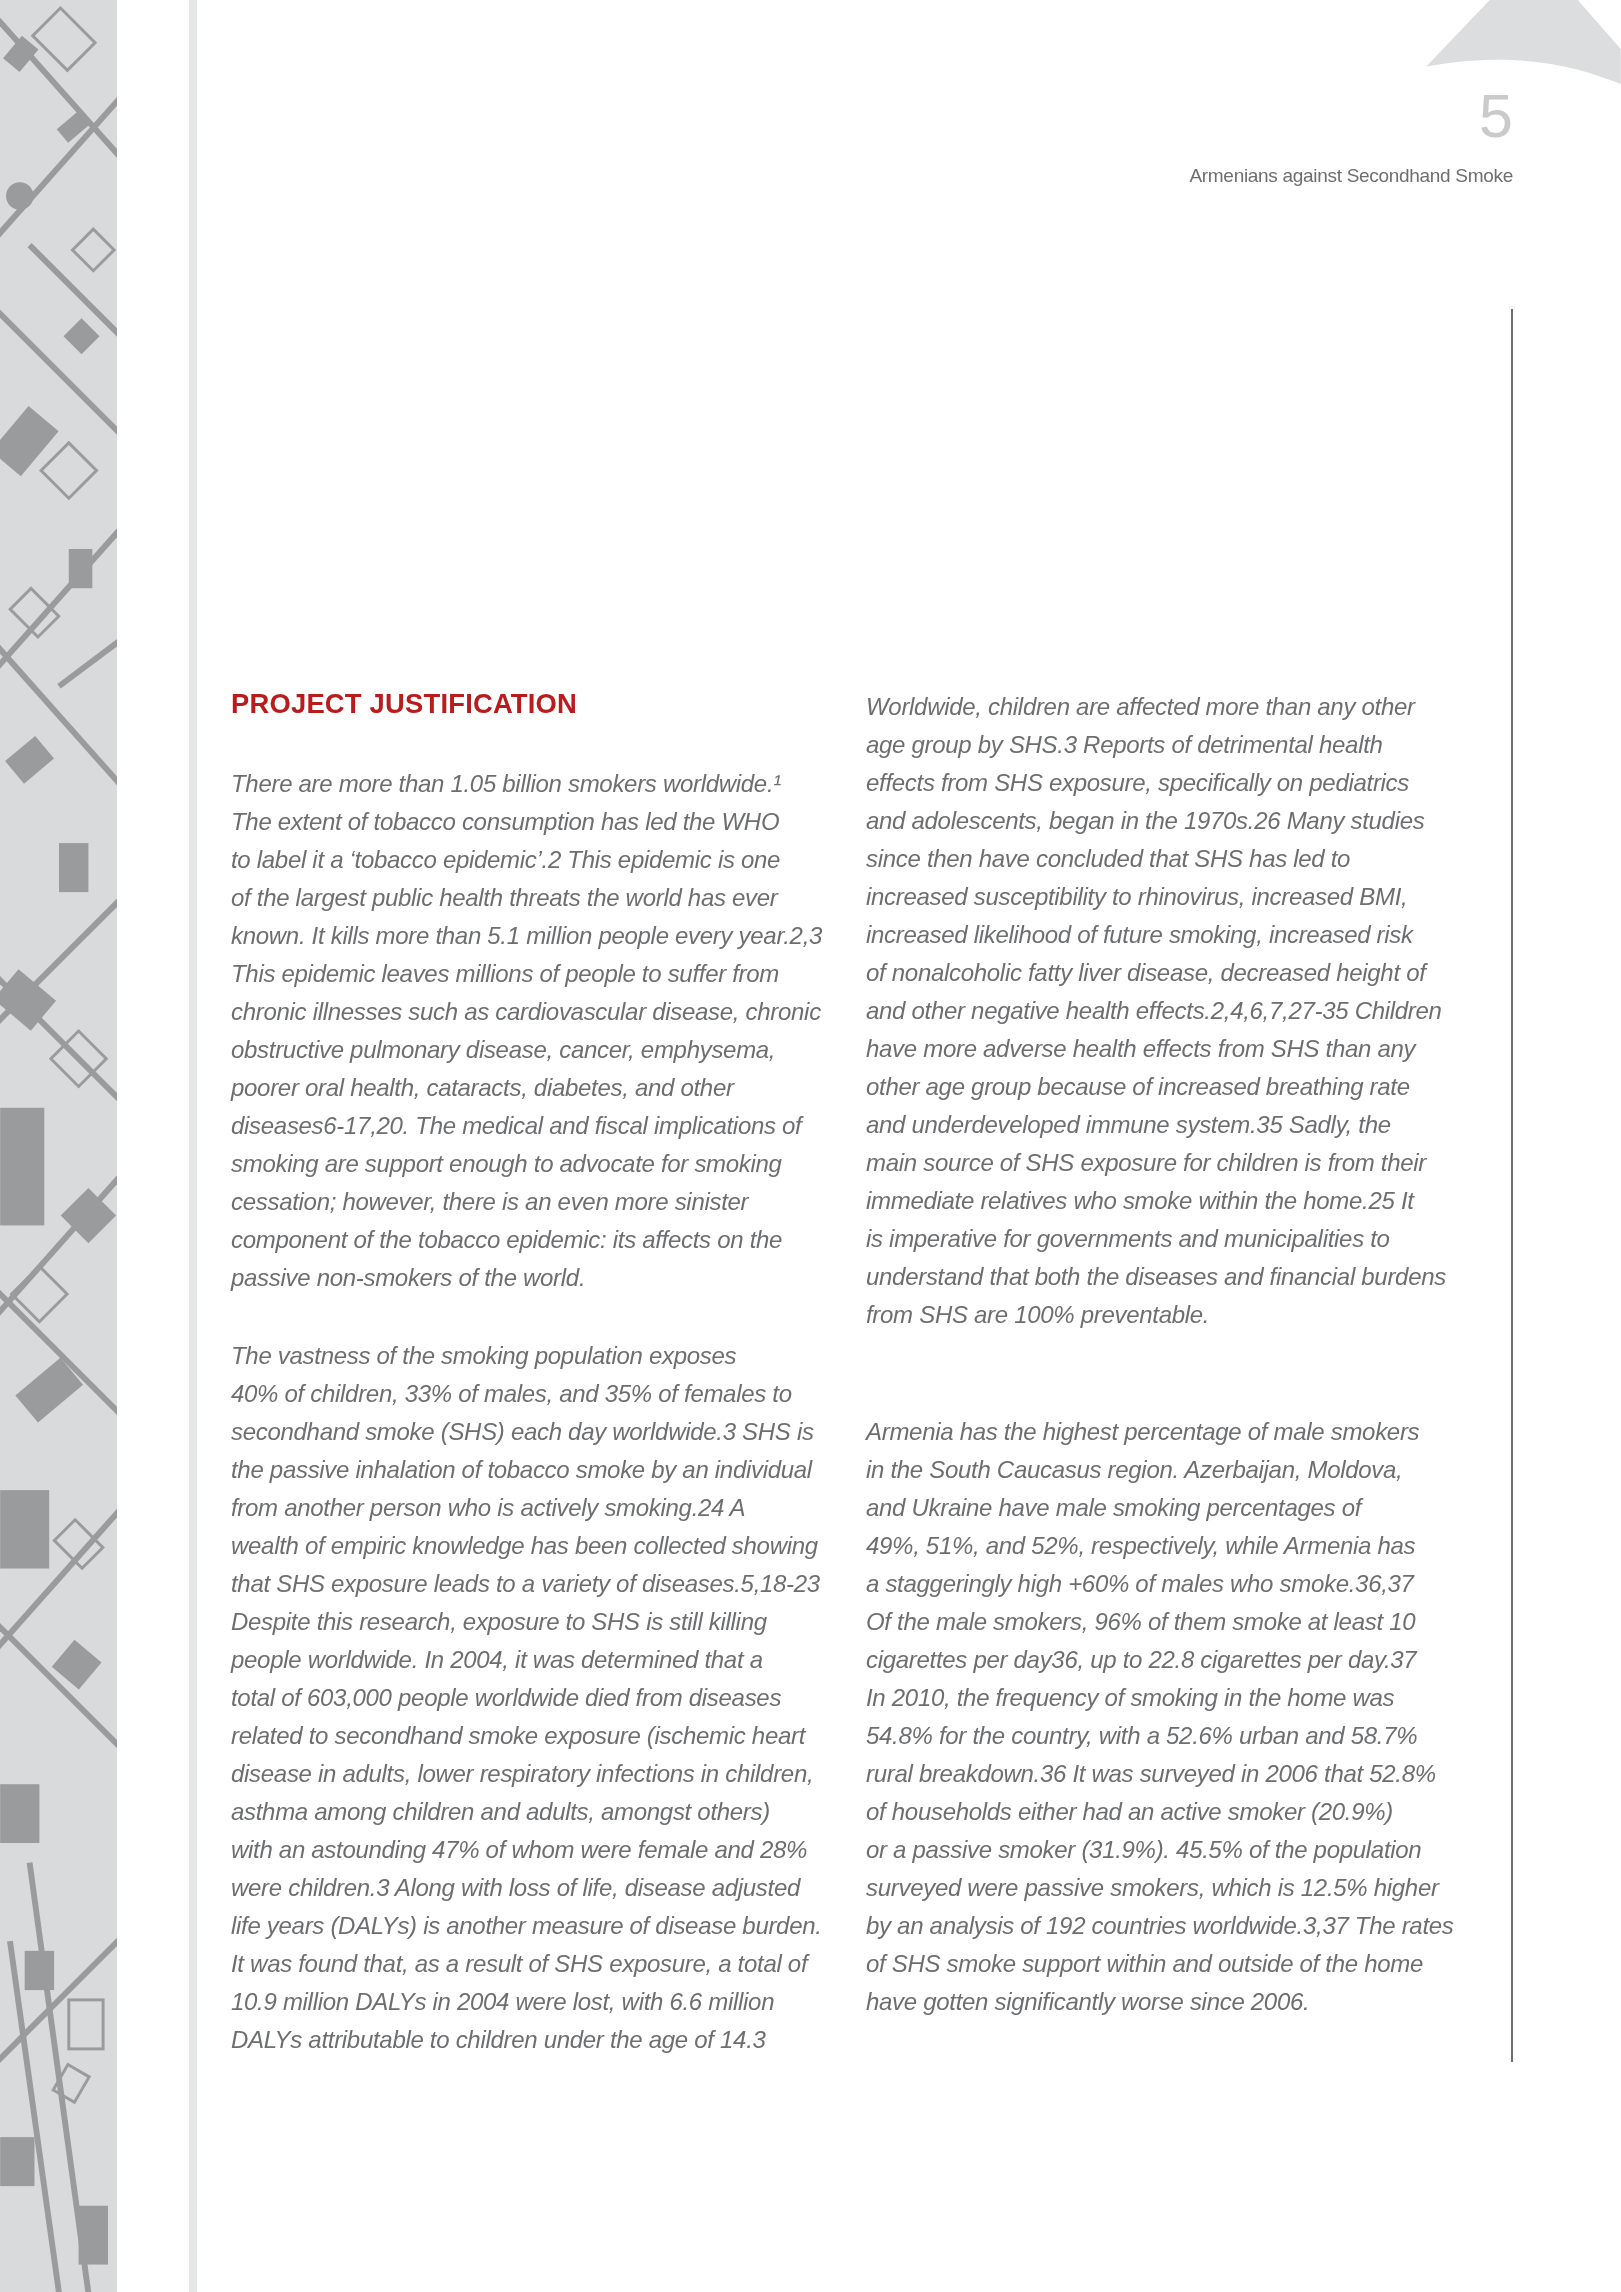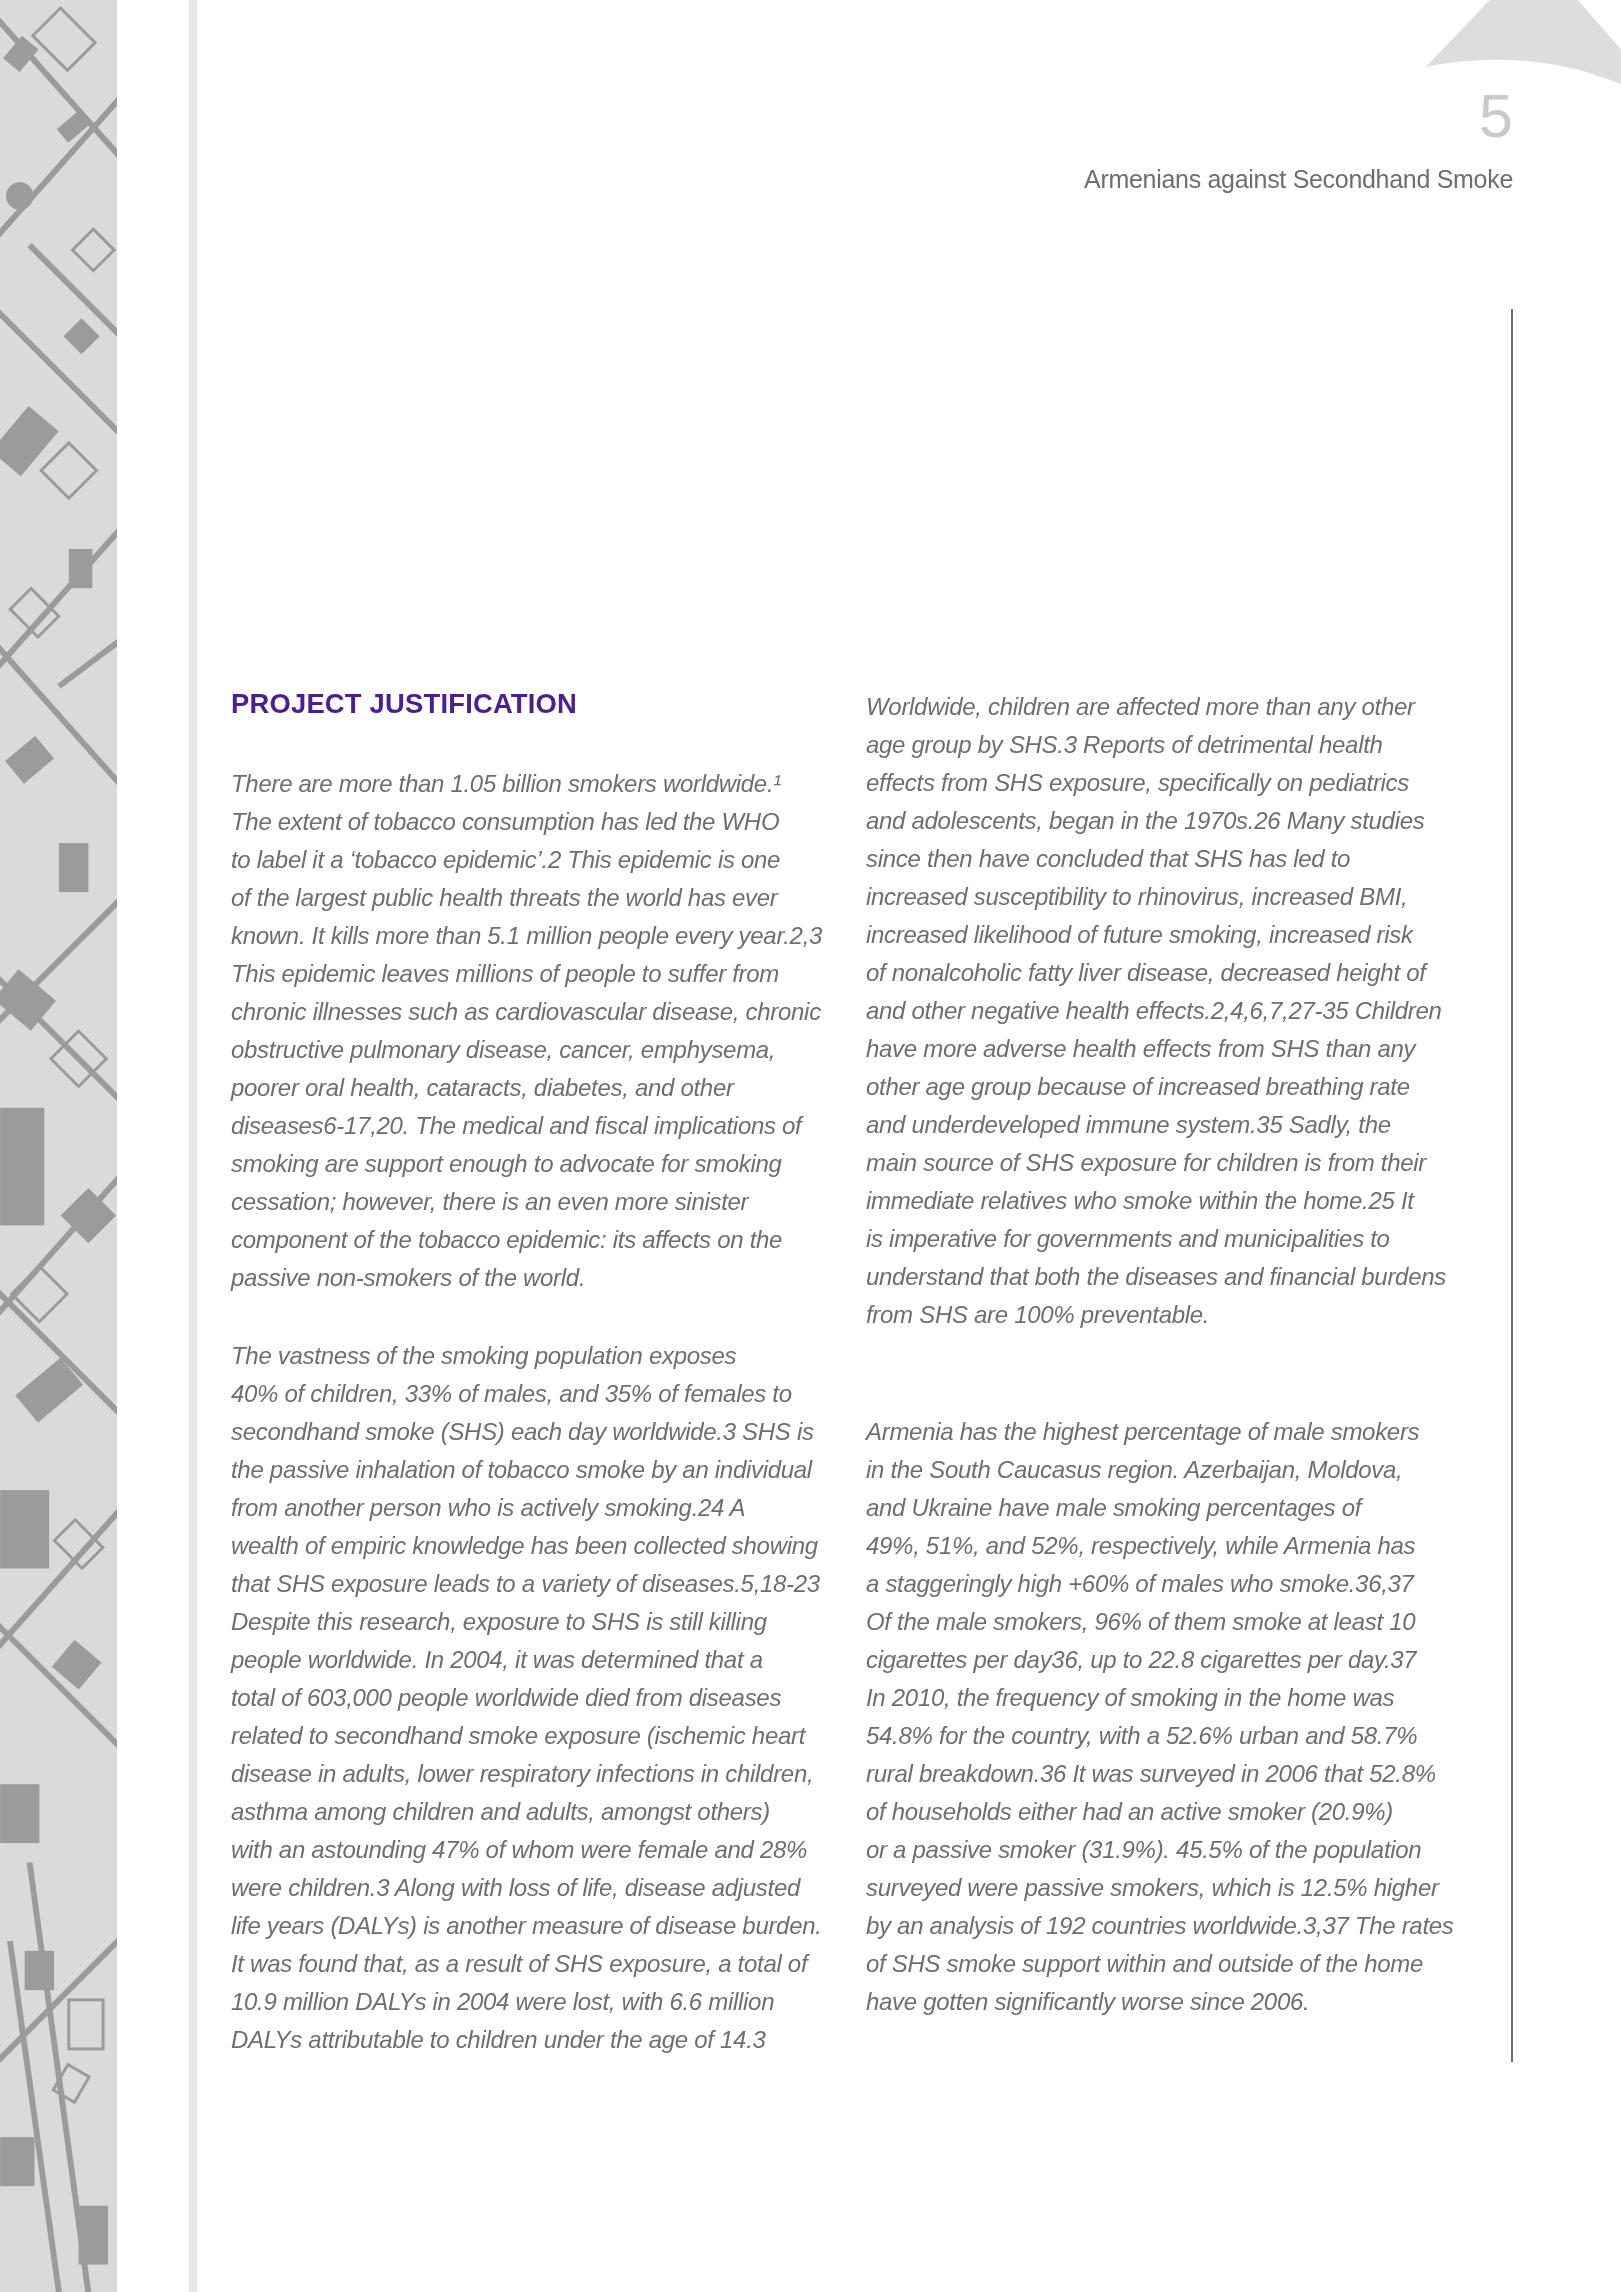--- a/index.html
+++ b/index.html
@@ -18,32 +18,32 @@
     position: absolute; left: 189px; top: 0; width: 7.8px; height: 2293px;
     background: #e6e7e8;
   }
   .corner-shape { position: absolute; right: 0; top: 0; }
   .page-number {
     position: absolute; right: 108px; top: 86px;
     font-size: 61px; color: #c9cacb; font-weight: normal; line-height: 1;
   }
   .running-title {
     position: absolute; right: 108px; top: 165px;
-    font-size: 25px; color: #6d6e70; letter-spacing: -0.3px; white-space: nowrap;
+    font-size: 19px; color: #6d6e70; letter-spacing: -0.3px; white-space: nowrap;
   }
   .rule-right {
     position: absolute; left: 1511px; top: 309px; width: 2px; height: 1753px;
     background: #6d6e70;
   }
   .column { position: absolute; top: 0; }
   .col-left { left: 231px; width: 608px; }
   .col-right { left: 866px; width: 608px; }
   .heading {
     position: absolute; top: 688px; left: 0;
-    font-size: 27.4px; font-weight: bold; color: #4c1d95; white-space: nowrap;
+    font-size: 27.4px; font-weight: bold; color: #b91c1c; white-space: nowrap;
     letter-spacing: 0.2px;
   }
   .para { position: absolute; left: 0; margin: 0; font-style: italic; }
   .line {
     display: block; height: 38px; line-height: 38px;
     font-size: 24px; white-space: nowrap; letter-spacing: -0.3px;
     color: #6d6e70;
   }
 </style>
 </head>

